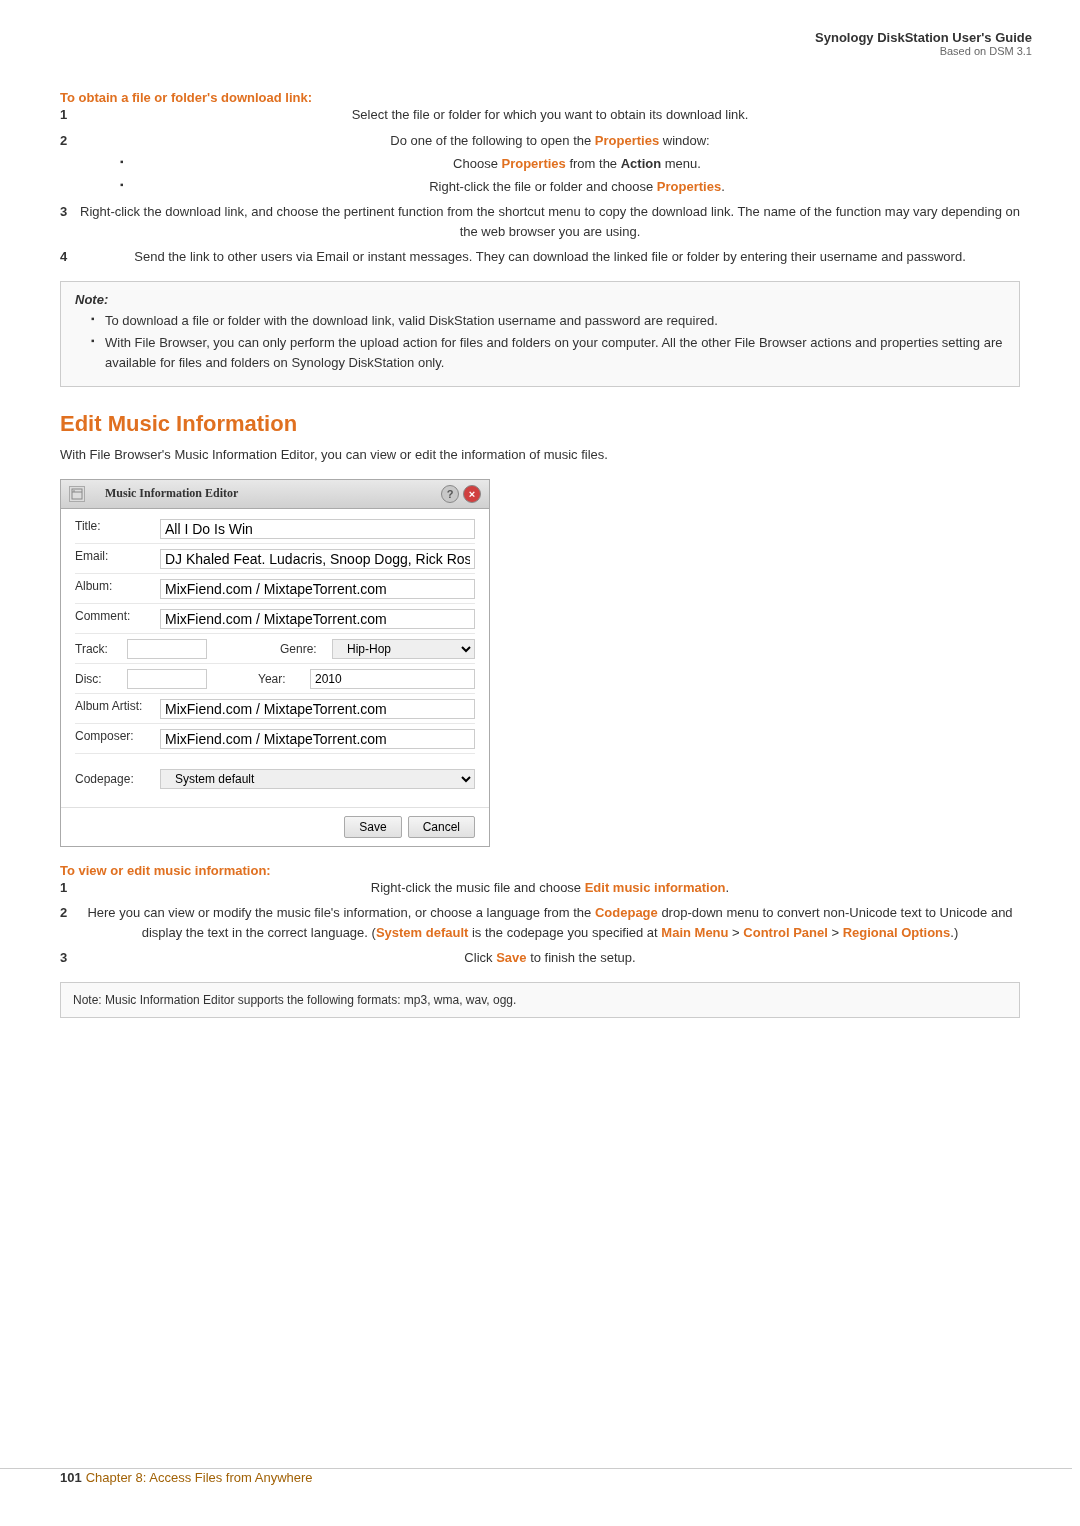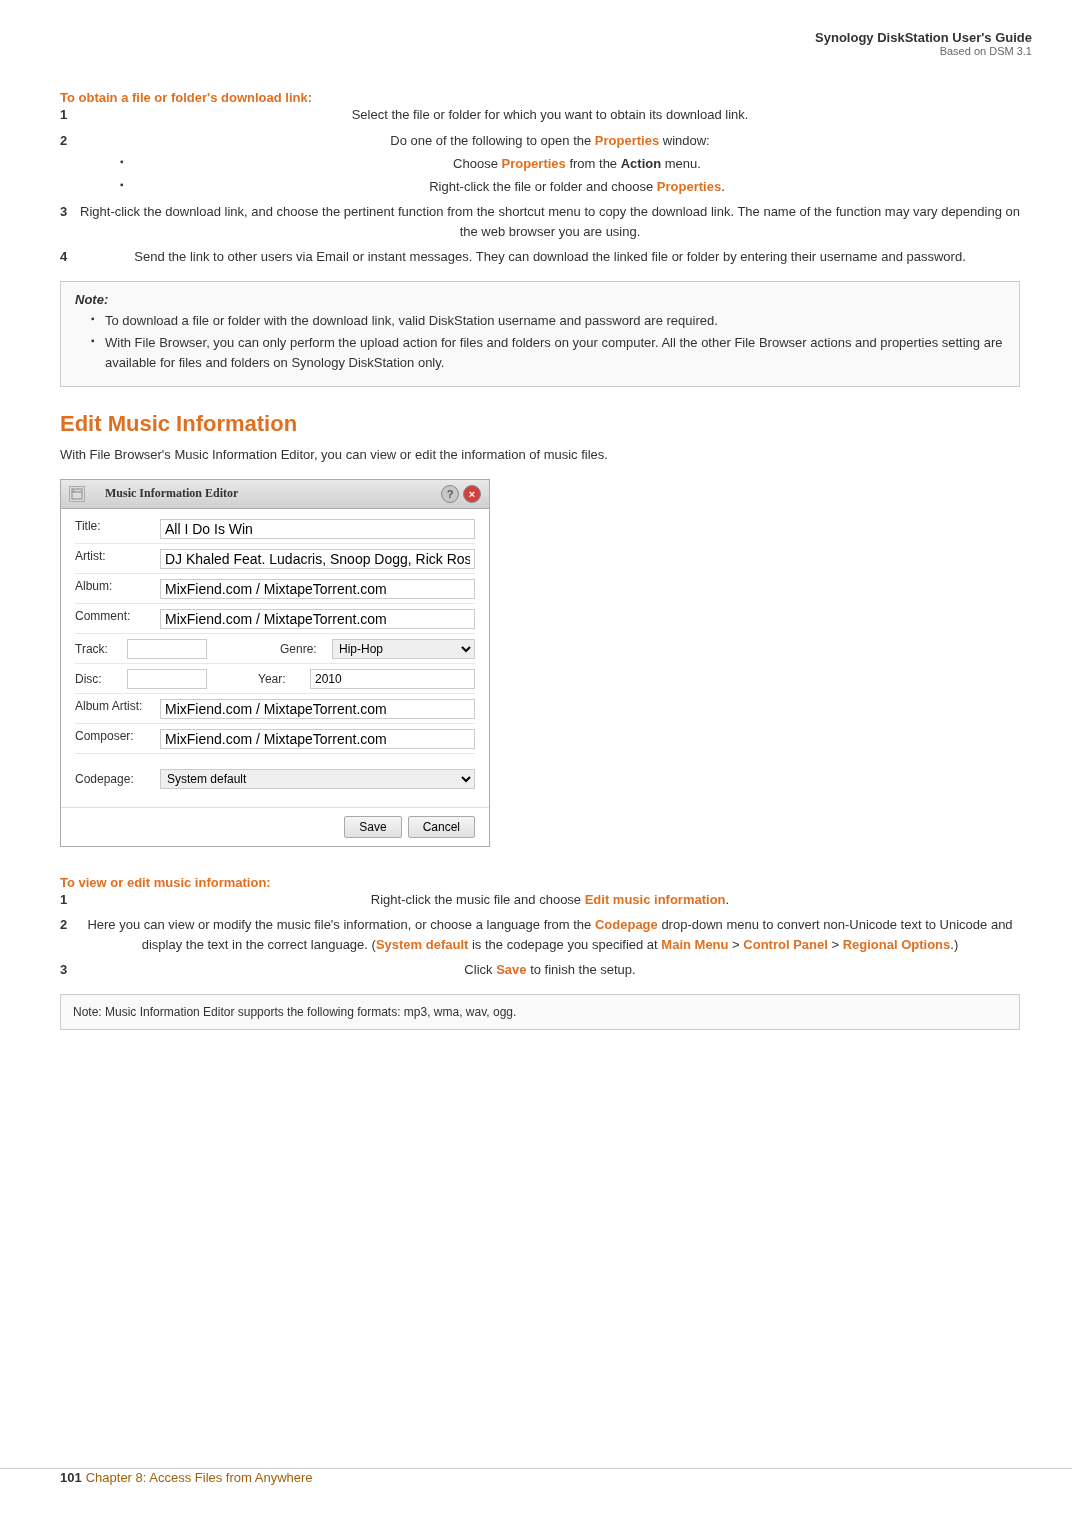--- a/index.html
+++ b/index.html
@@ -209,21 +209,21 @@
     .dialog-split-input {
       flex: 1;
       border: 1px solid #ccc;
       padding: 2px 4px;
       font-size: 12px;
       height: 20px;
     }
     .dialog-select {
       flex: 1;
       border: 1px solid #ccc;
-      padding: 1px 2px;
+      padding: 1px 10px;
       font-size: 12px;
       height: 20px;
     }
     .dialog-footer {
       padding: 8px 14px;
       display: flex;
       justify-content: flex-end;
       gap: 6px;
       border-top: 1px solid #e0e0e0;
     }
@@ -238,21 +238,21 @@
     .dialog-codepage-row {
       display: flex;
       align-items: center;
       margin-bottom: 8px;
       margin-top: 4px;
     }
     .spacer-row {
       height: 6px;
     }
     .steps-section {
-      margin-top: 28px;
+      margin-top: 16px;
     }
     .note-inline {
       border: 1px solid #ccc;
       background: #f9f9f9;
       padding: 8px 12px;
       margin-top: 10px;
       font-size: 12px;
       line-height: 1.5;
     }
     .footer-bar {
@@ -340,21 +340,21 @@
         </div>
 
         <div class="dialog-body">
 
           <div class="dialog-row">
             <span class="dialog-label">Title:</span>
             <input type="text" class="dialog-input" value="All I Do Is Win" style="">
           </div>
 
           <div class="dialog-row">
-            <span class="dialog-label">Artist:</span>
+            <span class="dialog-label">Email:</span>
             <input type="text" class="dialog-input" value="DJ Khaled Feat. Ludacris, Snoop Dogg, Rick Ross &amp; T-Pain" style="">
           </div>
 
           <div class="dialog-row">
             <span class="dialog-label">Album:</span>
             <input type="text" class="dialog-input" value="MixFiend.com / MixtapeTorrent.com" style="">
           </div>
 
           <div class="dialog-row">
             <span class="dialog-label">Comment:</span>

